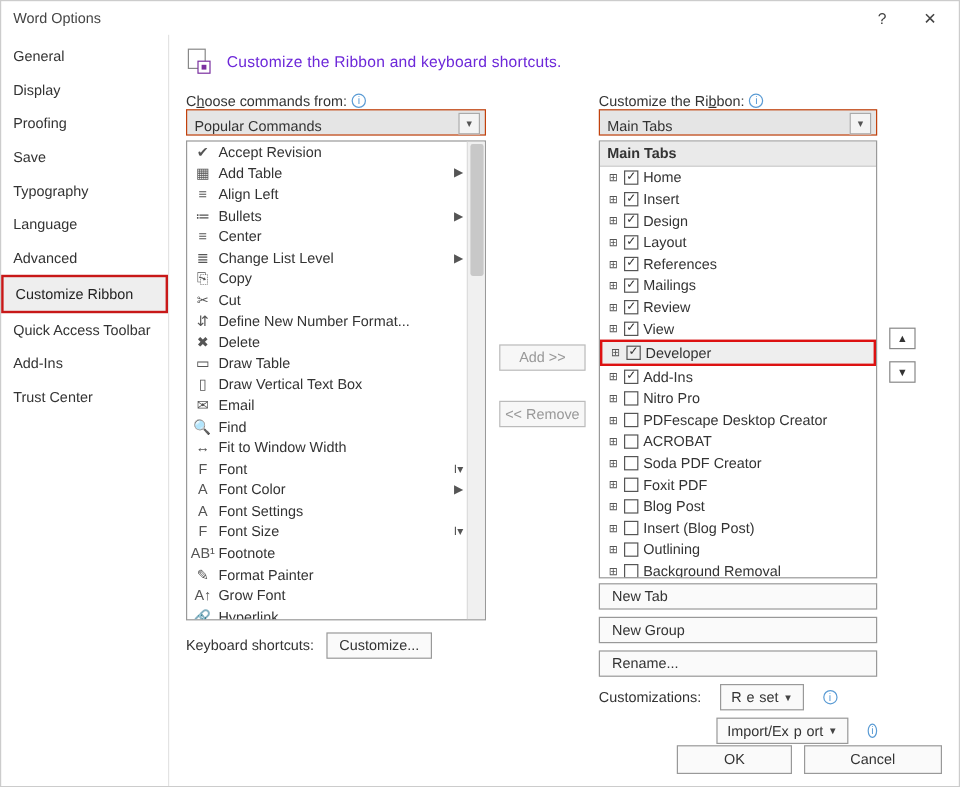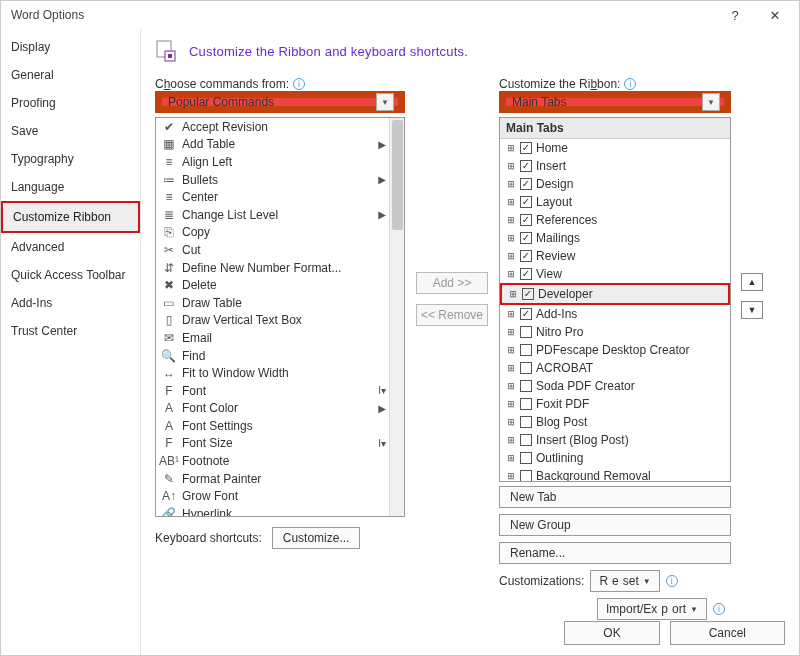--- a/index.html
+++ b/index.html
@@ -17,66 +17,66 @@
   .heading-icon { width:24px; height:24px; }
   .heading-text { font-size:13px; color:#6d28d9; letter-spacing:.2px; }
   .cols { display:flex; gap:10px; align-items:flex-start; }
   .col { display:flex; flex-direction:column; }
   .col.left { width:250px; }
   .col.mid { width:74px; align-items:center; padding-top:195px; }
   .col.right { width:232px; }
   .lbl { font-size:12px; color:#333; margin-bottom:0; display:flex; align-items:center; gap:4px; }
   .lbl .ul { text-decoration:underline; }
   .info { width:12px; height:12px; border-radius:50%; border:1px solid #5a9bd4; color:#5a9bd4; font-size:9px; display:inline-flex; align-items:center; justify-content:center; }
-  .dropdown { height:22px; border:7px solid #c2410c; display:flex; align-items:center; justify-content:space-between; padding:0 4px 0 6px; background:#ef4444; font-size:12px; }
+  .dropdown { height:22px; border:1px solid #c2410c; display:flex; align-items:flex-end; justify-content:space-between; padding:0 4px 0 6px; background:#e5e5e5; font-size:12px; }
   .dd-arrow { width:18px; height:18px; border:1px solid #aaa; display:flex; align-items:center; justify-content:center; font-size:9px; color:#555; background:#f4f4f4;}
   .listbox { border:1px solid #999; height:400px; margin-top:4px; position:relative; overflow:hidden; }
   .scroll { position:absolute; right:0; top:0; width:15px; height:100%; background:#f0f0f0; border-left:1px solid #ddd;}
   .thumb { position:absolute; left:2px; width:11px; background:#c8c8c8; border-radius:2px; }
   .listrow { display:flex; align-items:center; height:17.6px; padding-left:4px; font-size:12px; color:#333; white-space:nowrap; }
   .ic { width:18px; height:14px; display:inline-flex; align-items:center; justify-content:center; margin-right:4px; color:#555;}
   .sub { position:absolute; right:18px; font-size:10px; color:#555; }
   .tree { border:1px solid #999; height:365px; margin-top:4px; overflow:hidden; position:relative; }
   .tree-hdr { background:#eaeaea; padding:3px 6px; font-weight:600; font-size:12px; border-bottom:1px solid #ccc;}
   .trow { display:flex; align-items:center; height:18px; padding-left:6px; font-size:12px; }
   .exp { width:10px; font-size:9px; color:#555; text-align:center;}
   .chk { width:12px; height:12px; border:1px solid #555; margin:0 4px; display:inline-flex; align-items:center; justify-content:center; font-size:10px; line-height:1;}
   .chk.on::after { content:"✓"; color:#333; }
   .trow.hl { border:2px solid #d11; background:#eee; height:22px;}
-  .midbtn { width:72px; height:22px; border:1px solid #bbb; background:#f7f7f7; color:#999; font-size:12px; display:flex; align-items:center; justify-content:center; margin-bottom:10px; }
+  .midbtn { width:72px; height:22px; border:1px solid #bbb; background:#f7f7f7; color:#999; font-size:12px; display:flex; align-items:center; justify-content:center; margin-bottom:10px;margin-top:15px; }
   .sidecol { display:flex; flex-direction:column; gap:10px; padding-top:196px;}
   .spin { width:22px; height:18px; border:1px solid #888; background:#fff; display:flex; align-items:center; justify-content:center; font-size:9px;}
   .btnrow { display:flex; gap:6px; margin-top:4px;flex-direction:column; }
   .btn { border:1px solid #999; padding:3px 10px; background:#fafafa; font-size:12px; }
-  .custrow { display:flex; align-items:center; gap:6px; margin-top:6px; font-size:12px;}
+  .custrow { display:flex; align-items:center; gap:16px; margin-top:6px; font-size:12px;}
   .ddbtn { border:1px solid #999; padding:3px 8px; background:#fafafa; font-size:12px; display:inline-flex; align-items:center; gap:4px;}
   .kbrow { margin-top:10px; display:flex; align-items:center; gap:10px; font-size:12px;}
   .footer { position:absolute; right:14px; bottom:10px; display:flex; gap:10px;}
   .footer .btn { padding:4px 38px; }
   .tri { font-size:8px; color:#444;}
 </style>
 </head>
 <body>
 
 <div class="win">
   <div class="titlebar">
     <span class="title">Word Options</span>
     <div class="tbtn">?</div>
     <div class="tbtn">✕</div>
   </div>
   <div class="body">
     <div class="sidebar" id="sidebar">
+        <div class="navitem">General</div>
         <div class="navitem">Display</div>
-        <div class="navitem">General</div>
         <div class="navitem">Proofing</div>
         <div class="navitem">Save</div>
         <div class="navitem">Typography</div>
         <div class="navitem">Language</div>
+        <div class="navitem">Advanced</div>
         <div class="navitem selected">Customize Ribbon</div>
-        <div class="navitem">Advanced</div>
         <div class="navitem">Quick Access Toolbar</div>
         <div class="navitem">Add-Ins</div>
         <div class="navitem">Trust Center</div>
       </div>
     <div class="main">
       <div class="heading">
         <span class="heading-icon">
           <svg width="24" height="24">
               <rect x="2" y="2" width="14" height="16" fill="none" stroke="#888"></rect>
               <rect x="10" y="12" width="10" height="10" fill="#fff" stroke="#7b2fa0"></rect>

